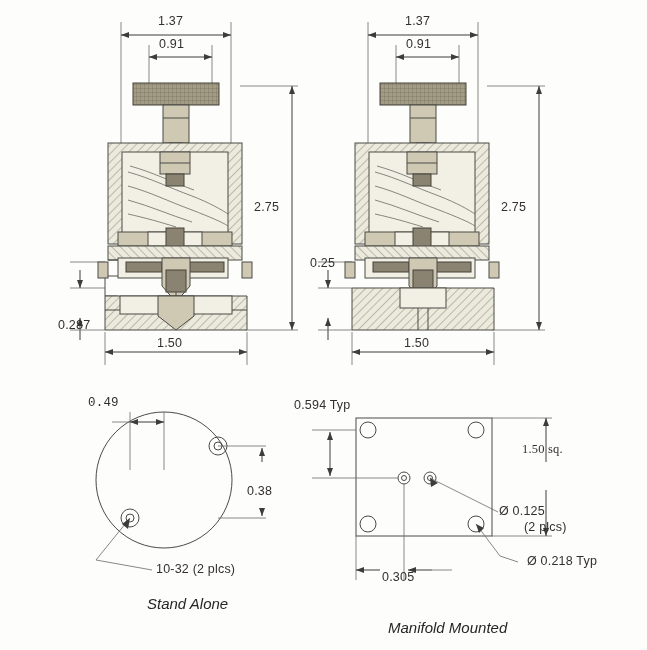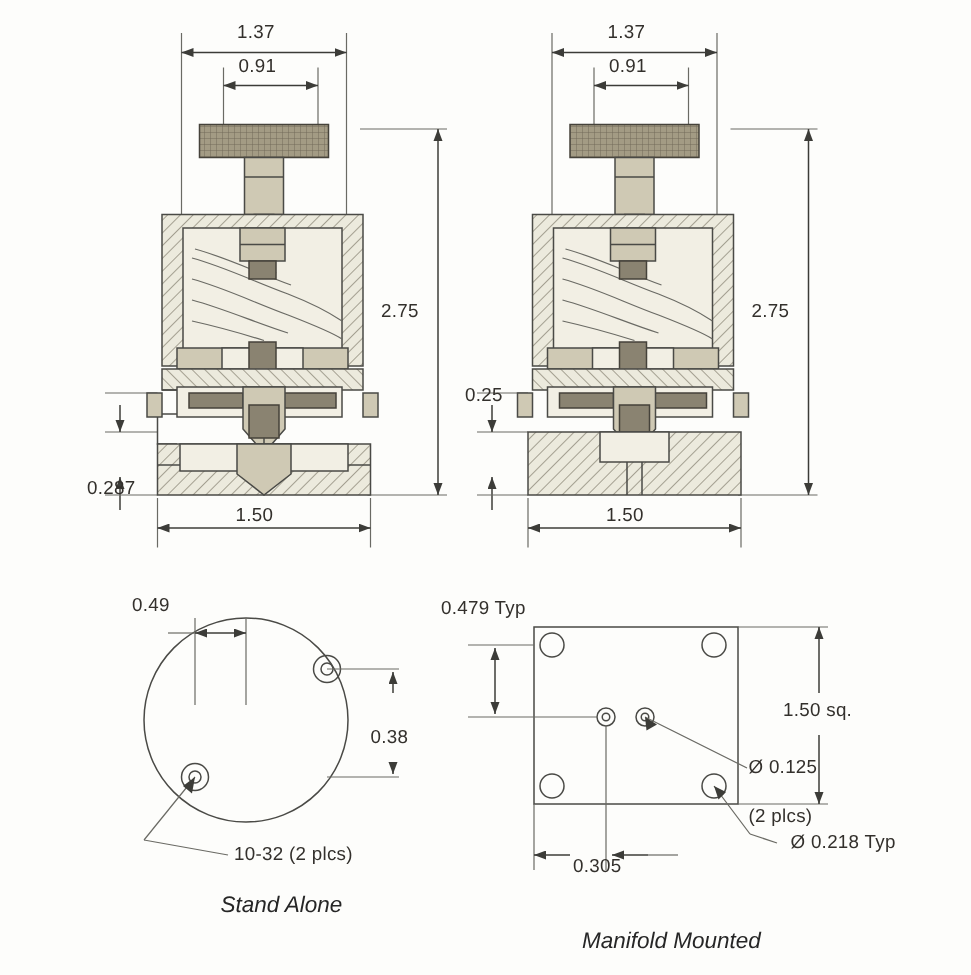--- a/index.html
+++ b/index.html
@@ -257,26 +257,26 @@
   <div class="lbl" style="left:254px;top:200px;">2.75</div>
   <div class="lbl" style="left:58px;top:270px;margin-top:48px;">0.287</div>
   <div class="lbl" style="left:157px;top:336px;">1.50</div>
 
   <div class="lbl" style="left:405px;top:14px;">1.37</div>
   <div class="lbl" style="left:406px;top:37px;">0.91</div>
   <div class="lbl" style="left:501px;top:200px;">2.75</div>
   <div class="lbl" style="left:310px;top:256px;">0.25</div>
   <div class="lbl" style="left:404px;top:336px;">1.50</div>
 
-  <div class="lbl" style="left:88px;top:396px;">0.49</div>
+  <div class="lbl" style="left:88px;top:396px;font-family:Liberation Mono, monospace;">0.49</div>
   <div class="lbl" style="left:247px;top:484px;">0.38</div>
   <div class="lbl" style="left:156px;top:562px;">10-32 (2 plcs)</div>
 
-  <div class="lbl" style="left:294px;top:398px;">0.479 Typ</div>
-  <div class="lbl" style="left:522px;top:466px;">1.50 sq.</div>
+  <div class="lbl" style="left:294px;top:398px;">0.594 Typ</div>
+  <div class="lbl" style="left:522px;top:442px;font-family:Liberation Serif, serif;">1.50 sq.</div>
   <div class="lbl" style="left:499px;top:504px;">Ø 0.125</div>
-  <div class="lbl" style="left:499px;top:520px;margin-top:17px;">(2 plcs)</div>
+  <div class="lbl" style="left:524px;top:520px;">(2 plcs)</div>
   <div class="lbl" style="left:527px;top:554px;">Ø 0.218 Typ</div>
   <div class="lbl" style="left:334px;top:570px;margin-left:48px;">0.305</div>
 
   <div class="caption" style="left:147px;top:595px;">Stand Alone</div>
   <div class="caption" style="left:388px;top:595px;margin-top:24px;">Manifold Mounted</div>
 </div>
 
 </body></html>

